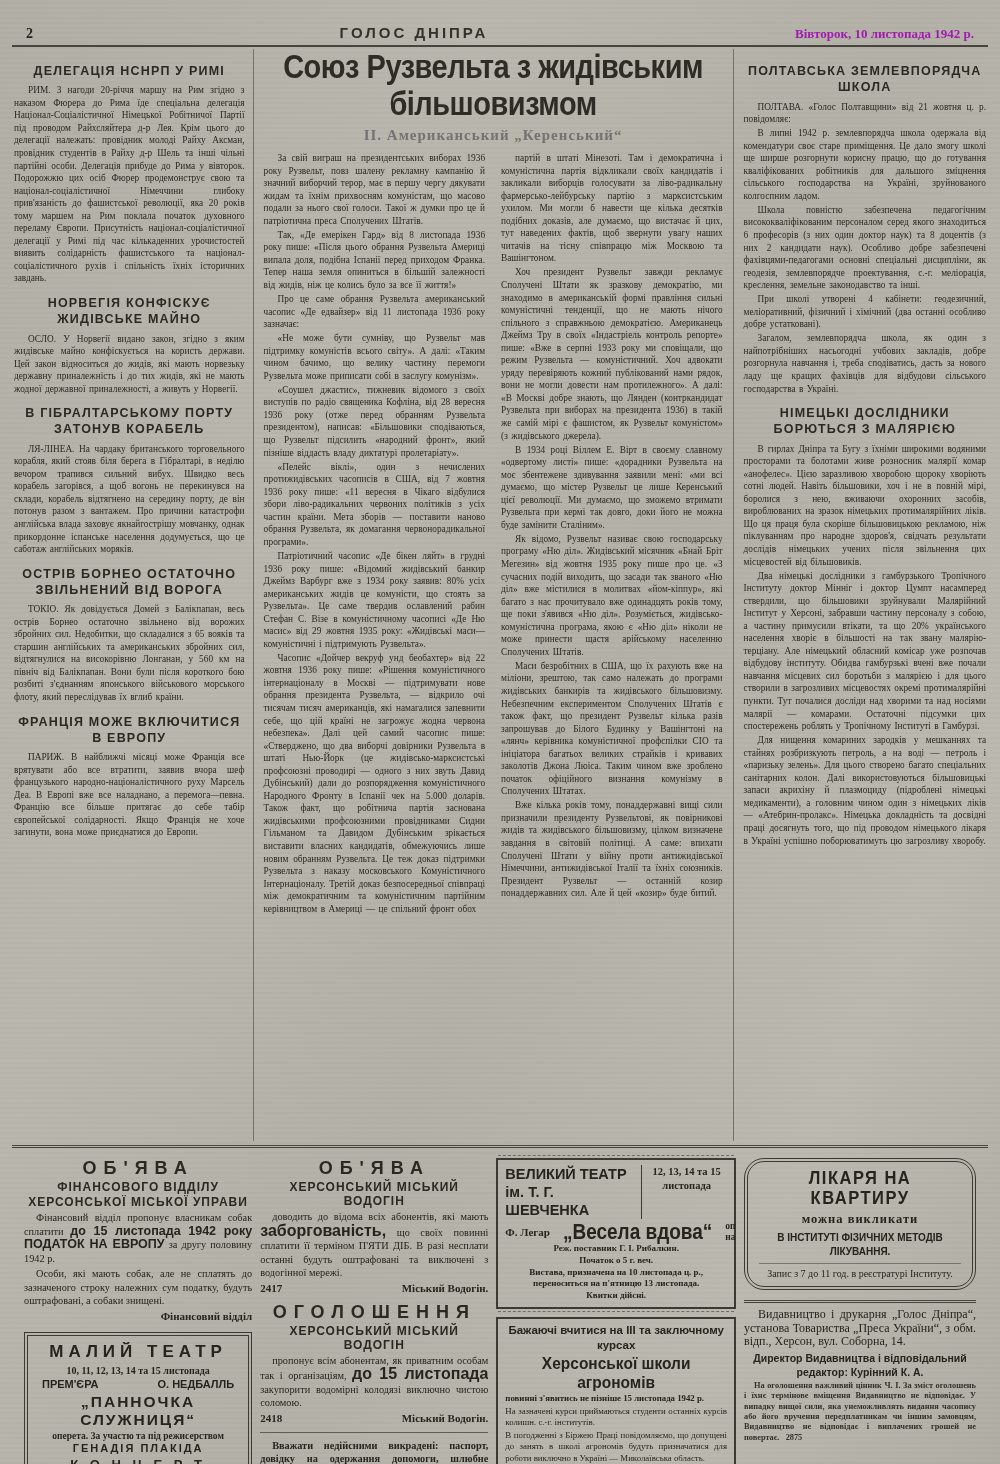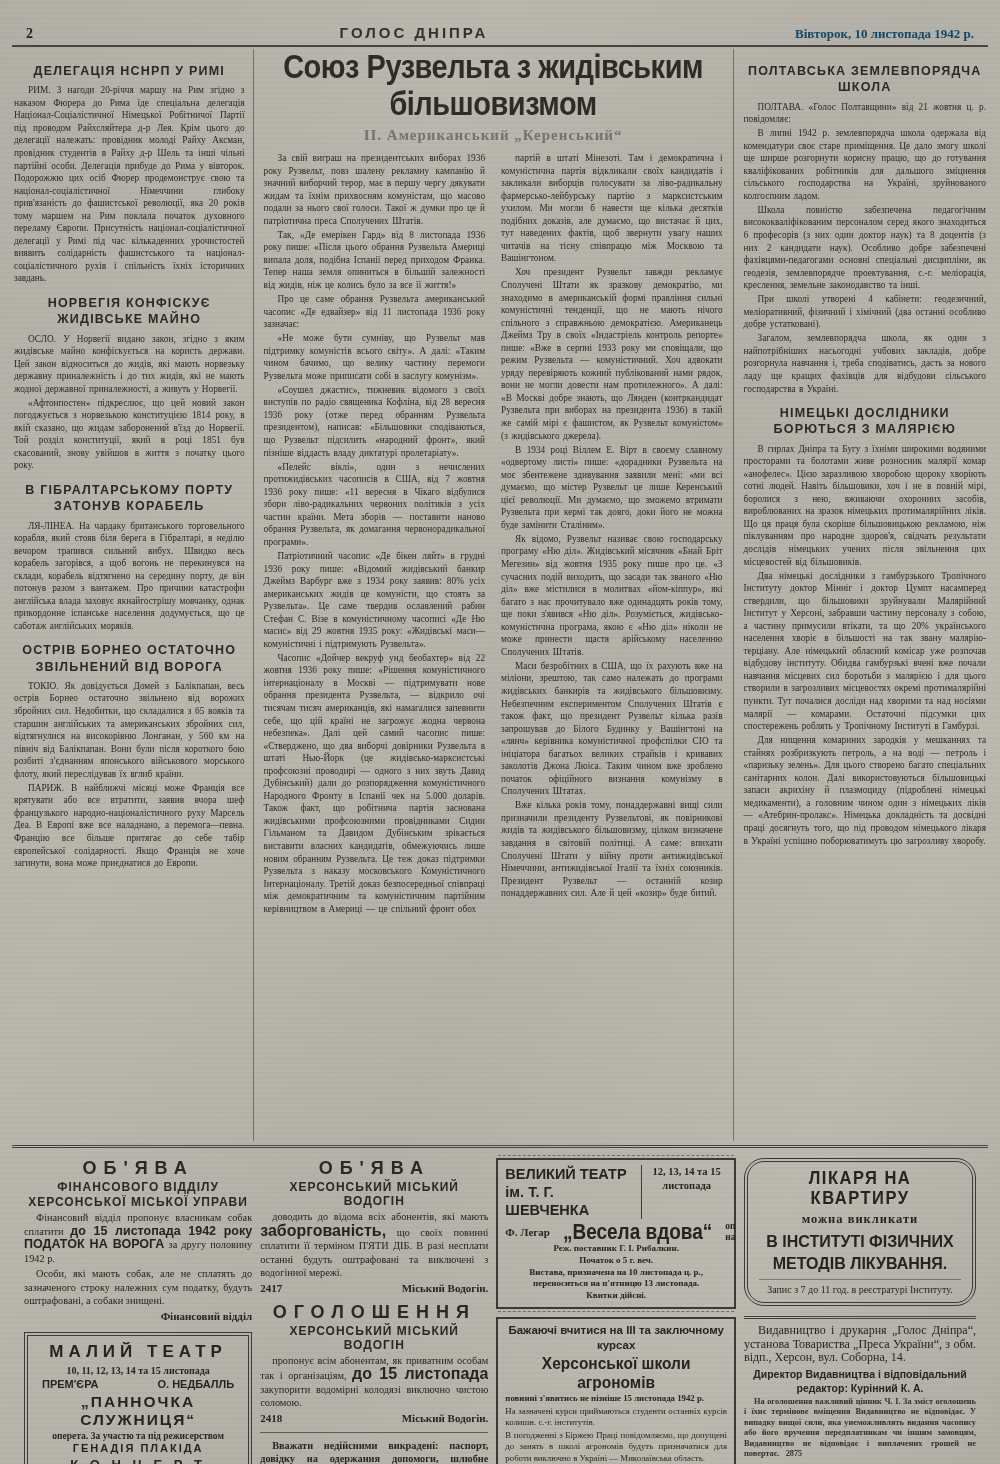--- a/index.html
+++ b/index.html
@@ -13,21 +13,21 @@
   .page{position:relative;width:1000px;height:1464px;overflow:hidden;}
   .grain{position:absolute;inset:0;pointer-events:none;opacity:.5;
     background:
       repeating-linear-gradient(0deg, rgba(90,88,80,.05) 0 2px, transparent 2px 5px),
       repeating-linear-gradient(90deg, rgba(255,255,250,.04) 0 3px, transparent 3px 7px);
     mix-blend-mode:multiply;}
   
   .hdr{display:flex;align-items:baseline;justify-content:space-between;padding:24px 26px 3px 26px;}
   .hdr .pg{font-size:14px;font-weight:bold;}
   .hdr .ttl{font-size:15px;font-weight:bold;letter-spacing:3px;font-family:"Liberation Sans",sans-serif;color:#33312a;}
-  .hdr .dt{font-size:13px;font-weight:bold;color:#0c4a6e;}
+  .hdr .dt{font-size:13px;font-weight:bold;color:#a21caf;}
   .hdr-rule{margin:0 12px;border-top:2.5px solid #46443c;box-shadow:0 2px 0 -1px rgba(70,68,60,.35);}
   
   .cols{display:flex;padding:2px 12px 0;height:1092px;overflow:hidden;}
   .colL{width:232px;padding:4px 8px 0 2px;border-right:1px solid rgba(60,58,50,.55);}
   .center{width:478px;border-right:1px solid rgba(60,58,50,.55);padding:0 2px;}
   .colR{width:244px;padding:4px 2px 0 10px;}
   h3.art{font-family:"Liberation Sans",sans-serif;font-size:12.5px;font-weight:bold;
     text-align:center;letter-spacing:1.2px;line-height:1.3;margin:10px 2px 5px;color:#2b2922;}
   p.p{font-size:9.3px;line-height:12.55px;text-align:justify;text-indent:14px;margin:0 0 1.5px;
     word-spacing:1.1px;color:#2a2821;}
@@ -71,21 +71,21 @@
   .gt-sm{font-size:9px;font-weight:bold;text-align:center;line-height:1.3;}
   
   .box-agro{border:2px solid #3c3a33;margin-top:8px;padding:4px 7px;}
   .agro-head{font-family:"Liberation Sans",sans-serif;font-weight:bold;font-size:11.5px;text-align:center;line-height:1.3;}
   .agro-title{font-family:"Liberation Sans",sans-serif;font-weight:bold;font-size:15.5px;text-align:center;margin:2px 0;transform:scaleY(1.1);}
   .agro p{font-size:8.8px;line-height:11.4px;text-align:justify;margin:1.5px 0;}
   
   .box-doc{border:4px double #3c3a33;border-radius:20px;padding:7px 11px;text-align:center;margin-top:4px;}
   .doc-title{font-family:"Liberation Sans",sans-serif;font-weight:bold;font-size:16.5px;letter-spacing:1.5px;transform:scaleY(1.1);}
   .doc-l1{font-size:12.5px;font-weight:bold;margin-top:5px;letter-spacing:1px;}
-  .doc-l2{font-family:"Liberation Sans",sans-serif;font-weight:bold;font-size:16px;margin-top:4px;line-height:1.35;}
+  .doc-l2{font-family:"Liberation Sans",sans-serif;font-weight:bold;font-size:10px;margin-top:4px;line-height:1.35;}
   .doc-l3{font-size:10px;margin-top:5px;border-top:1px solid rgba(60,58,50,.5);padding-top:4px;}
   
   .imprint{margin-top:10px;border-top:3px double #46443c;padding-top:4px;}
   .imprint p.norm{font-size:12px;line-height:13.5px;text-align:justify;text-indent:14px;margin:1px 0;}
   .imprint .dir{font-family:"Liberation Sans",sans-serif;font-weight:bold;font-size:10.5px;text-align:center;line-height:1.35;margin:2px 0;}
   .imprint p.fine{font-size:8.3px;line-height:10.4px;text-align:justify;text-indent:10px;margin:1px 0;font-weight:bold;color:#33312a;}
 </style>
 </head>
 <body>
 
@@ -103,36 +103,36 @@
       <section>
         <h3 class="art">ДЕЛЕГАЦІЯ НСНРП У РИМІ</h3>
         <div>
             <p class="p">РИМ. З нагоди 20-річчя маршу на Рим згідно з наказом Фюрера до Рима їде спеціальна делегація Націонал-Соціалістичної Німецької Робітничої Партії під проводом Райхсляйтера д-р Лея. Крім цього до делегації належать: провідник молоді Райху Аксман, провідник студентів в Райху д-р Шель та інші чільні партійні особи. Делегація прибуде до Рима у вівторок. Подорожжю цих осіб Фюрер продемонструє свою та націонал-соціалістичної Німеччини глибоку прив'язаність до фашистської революції, яка 20 років тому маршем на Рим поклала початок духовного переламу Європи. Присутність націонал-соціалістичної делегації у Римі під час кількаденних урочистостей виявить солідарність фашистського та націонал-соціалістичного рухів і спільність їхніх історичних завдань.</p>
           </div>
       </section>
       <section>
         <h3 class="art">НОРВЕГІЯ КОНФІСКУЄ ЖИДІВСЬКЕ МАЙНО</h3>
         <div>
             <p class="p">ОСЛО. У Норвегії видано закон, згідно з яким жидівське майно конфіскується на користь держави. Цей закон відноситься до жидів, які мають норвезьку державну приналежність і до тих жидів, які не мають жодної державної приналежності, а живуть у Норвегії.</p>
-            <p class="p">«Афтонпостен» підкреслює, що цей новий закон погоджується з норвезькою конституцією 1814 року, в якій сказано, що жидам заборонений в'їзд до Норвегії. Той розділ конституції, який в році 1851 був скасований, знову увійшов в життя з початку цього року.</p>
           </div>
       </section>
       <section>
         <h3 class="art">В ГІБРАЛТАРСЬКОМУ ПОРТУ ЗАТОНУВ КОРАБЕЛЬ</h3>
         <div>
             <p class="p">ЛЯ-ЛІНЕА. На чардаку британського торговельного корабля, який стояв біля берега в Гібралтарі, в неділю вечором трапився сильний вибух. Швидко весь корабель загорівся, а щоб вогонь не перекинувся на склади, корабель відтягнено на середину порту, де він потонув разом з вантажем. Про причини катастрофи англійська влада заховує якнайгострішу мовчанку, однак прикордонне іспанське населення додумується, що це саботаж англійських моряків.</p>
           </div>
       </section>
       <section>
         <h3 class="art">ОСТРІВ БОРНЕО ОСТАТОЧНО ЗВІЛЬНЕНИЙ ВІД ВОРОГА</h3>
         <div>
             <p class="p">ТОКІО. Як довідується Домей з Балікпапан, весь острів Борнео остаточно звільнено від ворожих збройних сил. Недобитки, що складалися з 65 вояків та старшин англійських та американських збройних сил, відтягнулися на високорівню Лонганан, у 560 км на північ від Балікпапан. Вони були після короткого бою розбиті з'єднанням японського військового морського флоту, який переслідував їх вглиб країни.</p>
           </div>
       </section>
       <section>
+        <h3 class="art">ФРАНЦІЯ МОЖЕ ВКЛЮЧИТИСЯ В ЕВРОПУ</h3>
         <div>
             <p class="p">ПАРИЖ. В найближчі місяці може Франція все врятувати або все втратити, заявив вчора шеф французького народно-націоналістичного руху Марсель Деа. В Европі вже все наладнано, а перемога—певна. Францію все більше притягає до себе табір європейської солідарності. Якщо Франція не хоче загинути, вона може приєднатися до Европи.</p>
           </div>
       </section>
     </div>
 
     <div class="center">
       <h1 class="headline">Союз Рузвельта з жидівським більшовизмом</h1>
       <h2 class="sub">ІІ. Американський „Керенський“</h2>
       <div class="ccols">
@@ -179,21 +179,21 @@
     </div>
   </div>
 
   <div class="bottom">
 
     <div class="bcol bA">
       <div class="ad">
         <div class="ad-title">ОБ'ЯВА</div>
         <div class="ad-org">ФІНАНСОВОГО ВІДДІЛУ</div>
         <div class="ad-org">ХЕРСОНСЬКОЇ МІСЬКОЇ УПРАВИ</div>
-        <p><span>Фінансовий відділ пропонує власникам собак сплатити</span> <b class="strong">до 15 листопада 1942 року</b> <b class="strong">ПОДАТОК НА ВОРОГА</b> <span>за другу половину 1942 р.</span></p>
+        <p><span>Фінансовий відділ пропонує власникам собак сплатити</span> <b class="strong">до 15 листопада 1942 року</b> <b class="strong">ПОДАТОК НА ЕВРОПУ</b> <span>за другу половину 1942 р.</span></p>
         <p>Особи, які мають собак, але не сплатять до зазначеного строку належних сум податку, будуть оштрафовані, а собаки знищені.</p>
         <div class="sig-r">Фінансовий відділ</div>
       </div>
       <div class="box-maly">
         <div class="mt-name">МАЛИЙ ТЕАТР</div>
         <div class="mt-dates">10, 11, 12, 13, 14 та 15 листопада</div>
         <div class="mt-row">
           <span>ПРЕМ'ЄРА</span>
           <span>О. НЕДБАЛЛЬ</span>
         </div>

